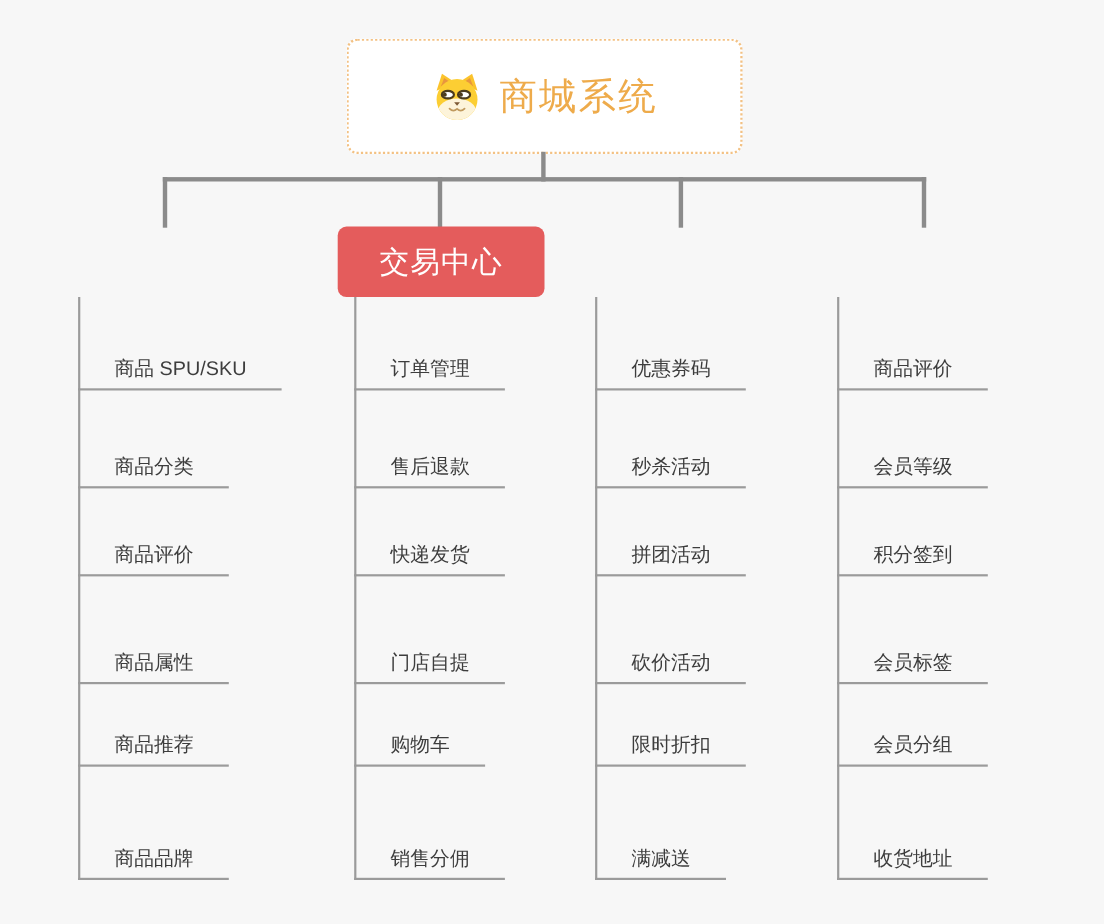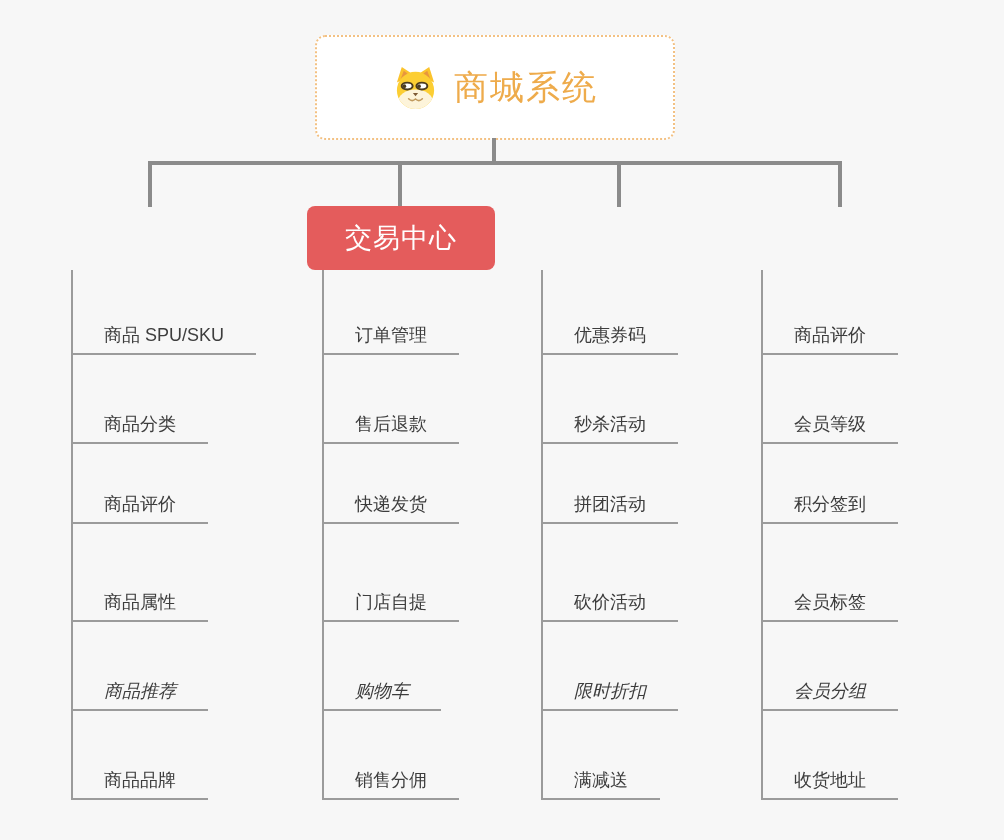--- a/index.html
+++ b/index.html
@@ -78,21 +78,21 @@
     border-bottom:2px solid #9b9b9b;
     font-size:18px;
     color:#3d3d3d;
     white-space:nowrap;
     cursor:pointer;
   }
   .r0{top:39px;}
   .r1{top:128px;}
   .r2{top:208px;text-align:center;}
   .r3{top:306px;}
-  .r4{top:395px;font-style:italic;}
+  .r4{top:381px;}
   .r5{top:484px;}
 </style>
 </head>
 <body>
 
 <div class="canvas">
 
   <div class="root-node">
     <svg class="doge" viewBox="0 0 48 48" aria-hidden="true">
       <defs>

